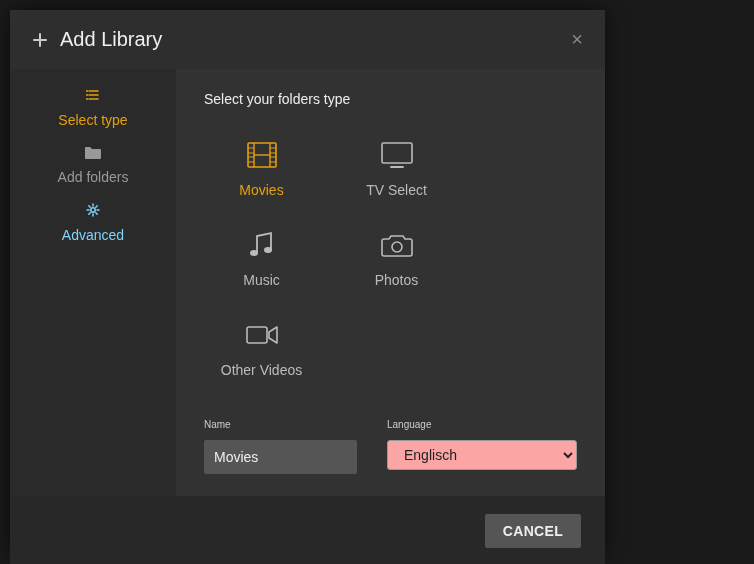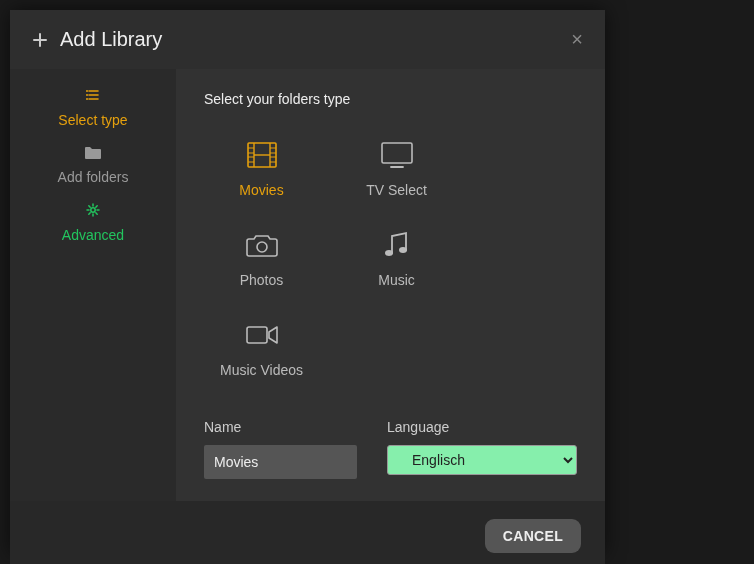--- a/index.html
+++ b/index.html
@@ -40,21 +40,21 @@
   .step {
     padding: 9px 18px;
     display: flex; align-items: center;
     gap: 10px;
     color: #999;
     font-size: 14px;
     cursor: pointer;
     flex-direction: column;
   }
   .step.active { color: #e5a00d; }
-  .step.disabled { color: #22c55e; }
+  .step.disabled { color: #7dd3fc; }
   .step .icon { width: 16px; display:flex; justify-content:center; }
   .content {
     flex: 1;
     padding: 22px 28px;
     overflow: auto;
   }
   .section-title { font-size: 14px; color: #eee; margin-bottom: 22px; }
   .type-grid {
     display: flex; flex-wrap: wrap;
     gap: 10px 20px;
@@ -66,39 +66,39 @@
     gap: 12px;
     color: #bbb;
     cursor: pointer;
   }
   .type-card.selected { color: #e5a00d; }
   .type-card .ticon { height: 30px; display:flex; align-items:center; }
   .type-card .tlabel { font-size: 14px; }
   .form-row { display: flex; gap: 30px; }
   .form-col { flex: 1; display:flex; flex-direction:column; gap:10px; }
   .form-col.narrow { flex: 0 0 190px; }
-  .form-label { font-size: 14px; color: #ccc; }
+  .form-label { font-size: 10px; color: #ccc; }
   .text-input {
     background: #555; border: none; color: #eee;
     padding: 9px 10px; font-size: 14px; border-radius: 2px;
     width: 100%;
   }
   .select {
-    background: #86efac; color: #222; border: 1px solid #999;
-    padding: 5px 20px; font-size: 14px; border-radius: 3px;
+    background: #fca5a5; color: #222; border: 1px solid #999;
+    padding: 5px 12px; font-size: 14px; border-radius: 3px;
     width: 100%;
   }
   .footer {
     padding: 18px 24px;
     display: flex; justify-content: flex-end; gap: 12px;
     background: #282828;
   }
   .btn {
     padding: 9px 18px; font-size: 14px; font-weight: 600;
-    border: none; border-radius: 9px; cursor: pointer;
+    border: none; border-radius: 2px; cursor: pointer;
     letter-spacing: 0.3px;
   }
   .btn.cancel { background: #555; color: #eee; }
   .btn.next { background: #cc7b19; color: #fff; }
   svg { display: block; }
 </style>
 </head>
 <body>
 
 <div class="dialog">
@@ -171,45 +171,45 @@
           <span class="ticon">
             <svg width="32" height="26" viewBox="0 0 32 26">
                 <rect x="1" y="1" width="30" height="20" rx="1.5" fill="none" stroke="currentColor" stroke-width="1.6"></rect>
                 <line x1="10" y1="25" x2="22" y2="25" stroke="currentColor" stroke-width="1.8" stroke-linecap="round"></line>
               </svg>
           </span>
           <span class="tlabel">TV Select</span>
         </div>
         <div class="type-card">
           <span class="ticon">
-            <svg width="32" height="24" viewBox="0 0 32 24">
-                <path d="M3 6h5l2-3h12l2 3h5a2 2 0 012 2v13a2 2 0 01-2 2H3a2 2 0 01-2-2V8a2 2 0 012-2z" fill="none" stroke="currentColor" stroke-width="1.6"></path>
-                <circle cx="16" cy="14" r="5" fill="none" stroke="currentColor" stroke-width="1.6"></circle>
-              </svg>
-          </span>
-          <span class="tlabel">Photos</span>
-        </div>
-        <div class="type-card">
-          <span class="ticon">
             <svg width="26" height="28" viewBox="0 0 26 28">
                 <path d="M8 22V5l14-3v17" fill="none" stroke="currentColor" stroke-width="1.8" stroke-linecap="round"></path>
                 <ellipse cx="5" cy="22" rx="4" ry="3" fill="currentColor"></ellipse>
                 <ellipse cx="19" cy="19" rx="4" ry="3" fill="currentColor"></ellipse>
               </svg>
           </span>
           <span class="tlabel">Music</span>
         </div>
         <div class="type-card">
           <span class="ticon">
+            <svg width="32" height="24" viewBox="0 0 32 24">
+                <path d="M3 6h5l2-3h12l2 3h5a2 2 0 012 2v13a2 2 0 01-2 2H3a2 2 0 01-2-2V8a2 2 0 012-2z" fill="none" stroke="currentColor" stroke-width="1.6"></path>
+                <circle cx="16" cy="14" r="5" fill="none" stroke="currentColor" stroke-width="1.6"></circle>
+              </svg>
+          </span>
+          <span class="tlabel">Photos</span>
+        </div>
+        <div class="type-card">
+          <span class="ticon">
             <svg width="32" height="22" viewBox="0 0 32 22">
                 <rect x="1" y="3" width="20" height="16" rx="2" fill="none" stroke="currentColor" stroke-width="1.6"></rect>
                 <path d="M23 8l8-5v16l-8-5z" fill="none" stroke="currentColor" stroke-width="1.6" stroke-linejoin="round"></path>
               </svg>
           </span>
-          <span class="tlabel">Music Videos</span>
+          <span class="tlabel">Other Videos</span>
         </div>
       </div>
 
       <div class="form-row">
         <div class="form-col">
           <span class="form-label">Name</span>
           <input class="text-input" type="text" value="Movies" style="">
         </div>
         <div class="form-col narrow">
           <span class="form-label">Language</span>

